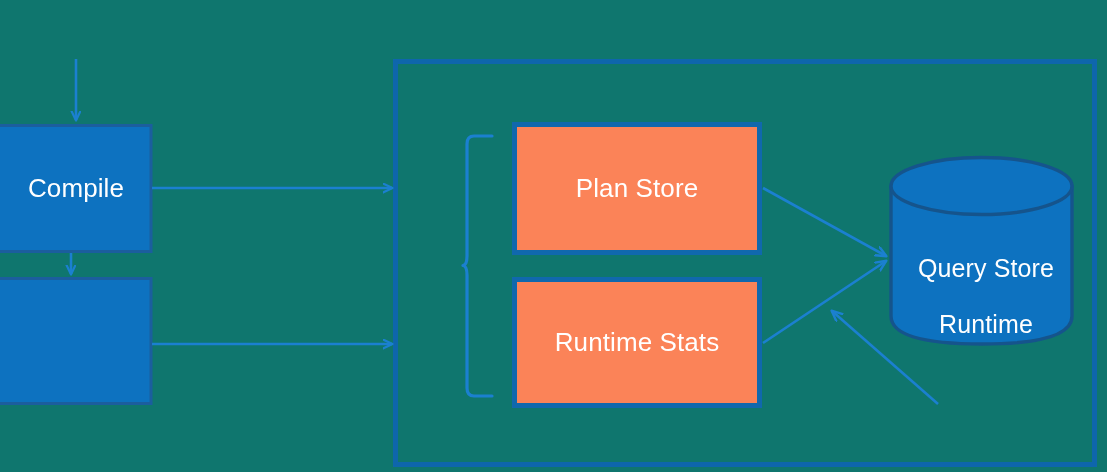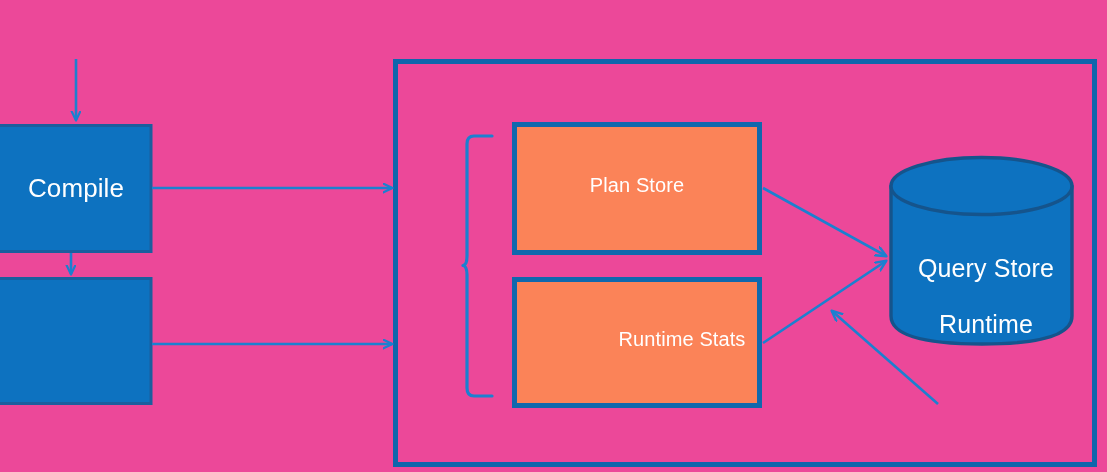--- a/index.html
+++ b/index.html
@@ -7,21 +7,21 @@
     padding: 0;
     background: #000000;
   }
   body {
     font-family: "Liberation Sans", sans-serif;
   }
   #canvas {
     position: relative;
     width: 1107px;
     height: 472px;
-    background: #ec4899;
+    background: #0f766e;
     overflow: hidden;
   }
   #vec {
     position: absolute;
     left: 0;
     top: 0;
     width: 1107px;
     height: 472px;
   }
   .node-label {
@@ -32,21 +32,21 @@
     text-align: center;
     line-height: 1.12;
     white-space: pre-line;
     pointer-events: none;
     letter-spacing: 0.1px;
   }
   .proc-label {
     font-size: 26px;
   }
   .store-label {
-    font-size: 20px;
+    font-size: 26px;
   }
   .db-label {
     font-size: 25px;
   }
   .hit {
     position: absolute;
   }
 </style>
 </head>
 <body>
@@ -93,20 +93,20 @@
       <path d="M891,186 L891,316 Q891,344 982,344 Q1072,344 1072,316 L1072,186 Z" fill="#0d72c0" stroke="#15548c" stroke-width="3.4" stroke-linejoin="round"></path>
       <ellipse cx="981.5" cy="186" rx="90.5" ry="28.5" fill="#0d72c0" stroke="#15548c" stroke-width="3.4"></ellipse>
     </g>
   </svg>
 
   <div class="node-label proc-label hit" style="left:0px; top:174px; width:152px;">Compile</div>
 
 
   <div class="node-label store-label hit" style="left:512px; top:174px; width:250px;">Plan Store</div>
 
-  <div class="node-label store-label hit" style="left:512px; top:328px; width:250px;padding-left:45px;">Runtime Stats</div>
+  <div class="node-label store-label hit" style="left:512px; top:328px; width:250px;">Runtime Stats</div>
 
   <div class="node-label db-label hit" style="left:890px; top:226px; width:192px;">
     <div>Query Store</div>
     <div>Runtime</div>
   </div>
 
 </div>
 
 </body></html>

